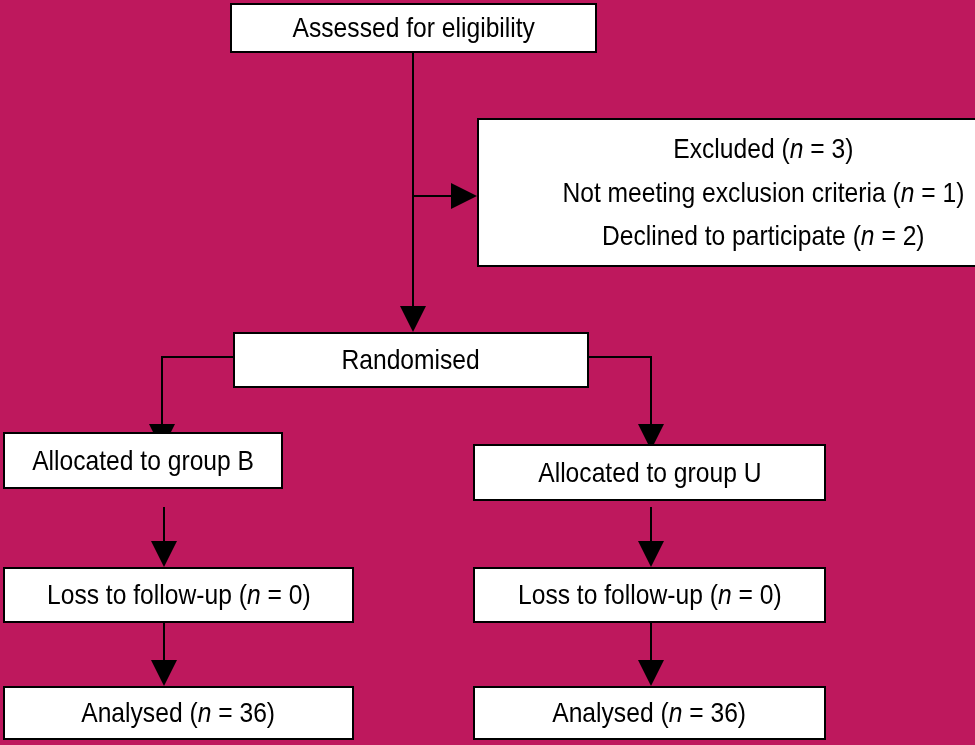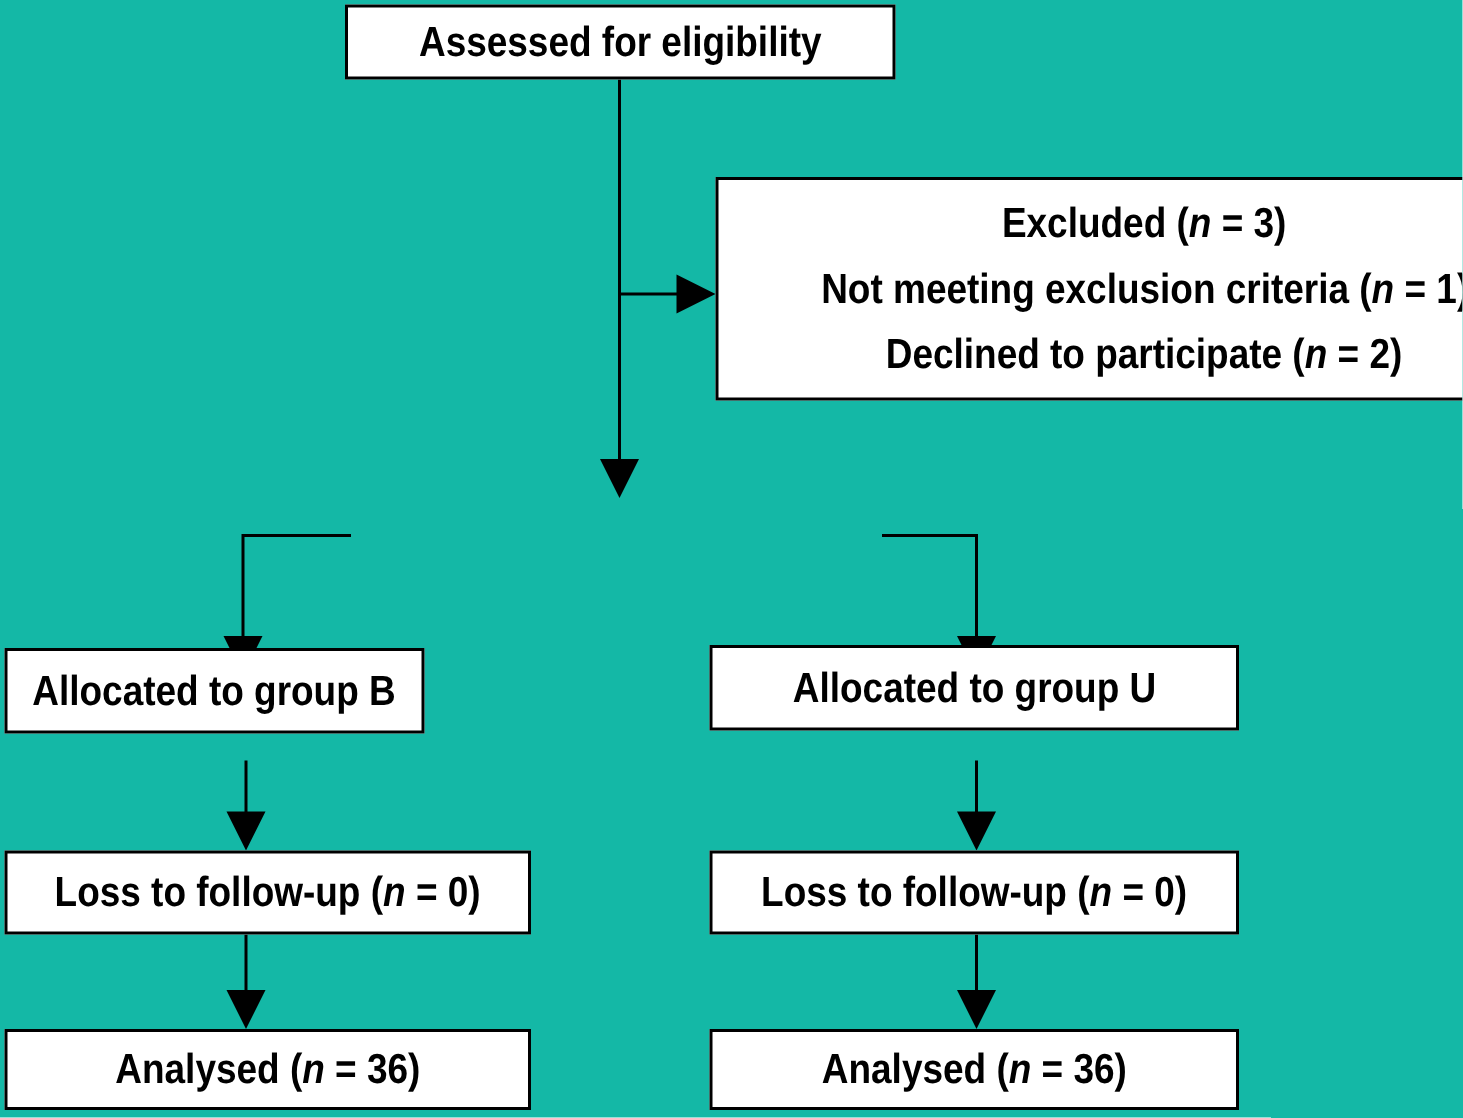--- a/index.html
+++ b/index.html
@@ -1,22 +1,22 @@
 <!DOCTYPE html>
 <html><head>
 <meta charset="utf-8">
 <style>
   html, body { margin: 0; padding: 0; background: #ffffff; }
   .canvas {
     position: relative;
     width: 975px;
     height: 745px;
-    background: #14b8a6;
+    background: #be185d;
     font-family: "Liberation Sans", sans-serif;
-    font-weight: bold;
+    font-weight: normal;
     color: #000000;
     overflow: hidden;
   }
   .box {
     position: absolute;
     box-sizing: border-box;
     background: #ffffff;
     border: 2px solid #000000;
     display: flex;
     flex-direction: column;
@@ -44,21 +44,21 @@
     position: absolute; width: 0; height: 0;
     border-top: 13px solid transparent;
     border-bottom: 13px solid transparent;
     border-left: 26px solid #000000;
   }
   
   #box-assessed   { left: 230px; top: 3px;   width: 367px; height: 50px; }
   #box-excluded   { left: 477px; top: 118px; width: 572px; height: 149px; }
   #box-randomised { left: 233px; top: 332px; width: 356px; height: 56px; }
   #box-alloc-b    { left: 3px;   top: 432px; width: 280px; height: 57px; text-align: right; }
-  #box-alloc-u    { left: 473px; top: 430px; width: 353px; height: 57px; }
+  #box-alloc-u    { left: 473px; top: 444px; width: 353px; height: 57px; }
   #box-loss-b     { left: 3px;   top: 567px; width: 351px; height: 56px; }
   #box-loss-u     { left: 473px; top: 567px; width: 353px; height: 56px; }
   #box-analysed-b { left: 3px;   top: 686px; width: 351px; height: 54px; }
   #box-analysed-u { left: 473px; top: 686px; width: 353px; height: 54px; }
 </style>
 </head>
 <body>
 
 <div class="canvas">
 
@@ -91,20 +91,23 @@
   <div class="box" id="box-assessed">
     <span class="label">Assessed for eligibility</span>
   </div>
 
   <div class="box" id="box-excluded">
     <span class="label"><span>Excluded (</span><i class="nvar">n</i><span> = 3)</span></span>
     <span class="label"><span>Not meeting exclusion criteria (</span><i class="nvar">n</i><span> = 1)</span></span>
     <span class="label"><span>Declined to participate (</span><i class="nvar">n</i><span> = 2)</span></span>
   </div>
 
+  <div class="box" id="box-randomised">
+    <span class="label">Randomised</span>
+  </div>
 
   <div class="box" id="box-alloc-b">
     <span class="label">Allocated to group B</span>
   </div>
 
   <div class="box" id="box-alloc-u">
     <span class="label">Allocated to group U</span>
   </div>
 
   <div class="box" id="box-loss-b">

